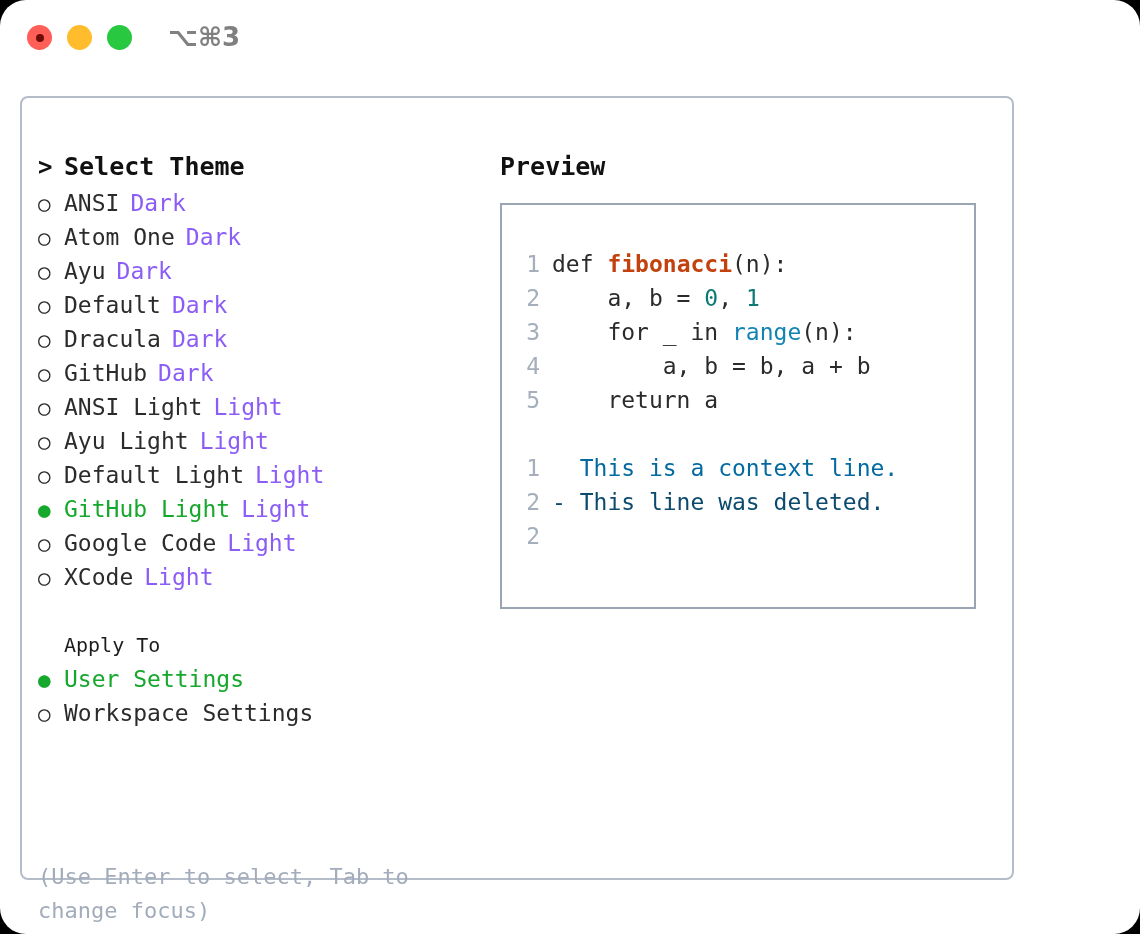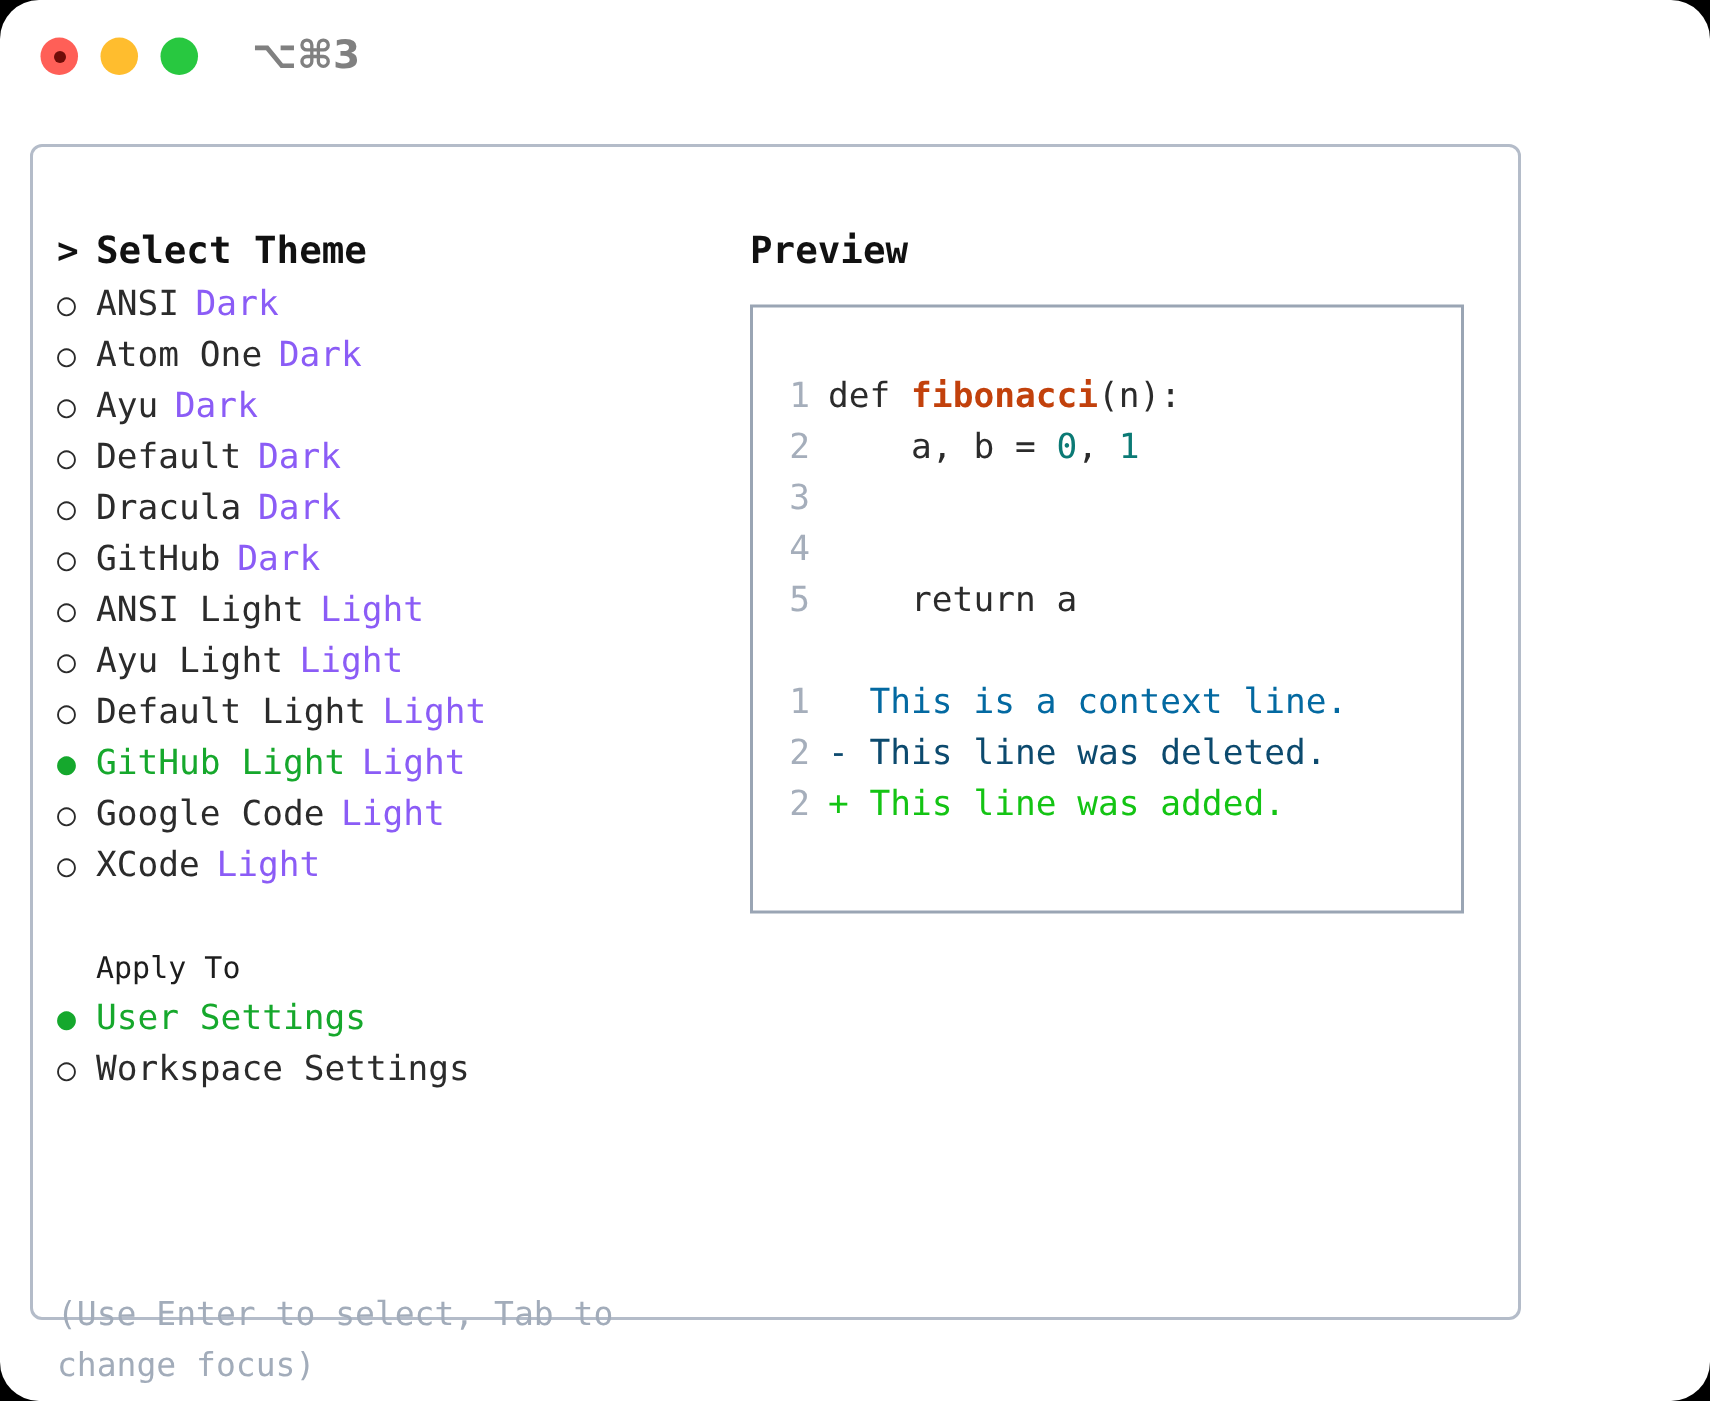--- a/index.html
+++ b/index.html
@@ -297,28 +297,28 @@
     <div id="hint">(Use Enter to select, Tab to change focus)</div>
 
     <div id="right-col">
       <div id="preview-title">Preview</div>
 
       <div id="preview-box">
         <div id="code">
           <div id="code-lines">
               <div class="cline"><span class="lno">1</span><span class="ctext"><span>def </span><span class="tok-fn">fibonacci</span><span>(n):</span></span></div>
               <div class="cline"><span class="lno">2</span><span class="ctext"><span>    a, b = </span><span class="tok-num">0</span><span>, </span><span class="tok-num">1</span></span></div>
-              <div class="cline"><span class="lno">3</span></div>
-              <div class="cline"><span class="lno">4</span></div>
+              <div class="cline"><span class="lno">3</span><span class="ctext"><span>    for _ in </span><span class="tok-call">range</span><span>(n):</span></span></div>
+              <div class="cline"><span class="lno">4</span><span class="ctext"><span>        a, b = b, a + b</span></span></div>
               <div class="cline"><span class="lno">5</span><span class="ctext"><span>    return a</span></span></div>
             </div>
           <div class="gap"></div>
           <div id="diff-lines">
               <div class="cline"><span class="lno">1</span><span class="ctext d-ctx">  This is a context line.</span></div>
               <div class="cline"><span class="lno">2</span><span class="ctext d-del">- This line was deleted.</span></div>
-              <div class="cline"><span class="lno">2</span><span class="ctext d-add">+ This line was added.</span></div>
+              <div class="cline"><span class="lno">2</span></div>
             </div>
         </div>
       </div>
     </div>
 
   </div>
 </div>
 
 </body></html>

